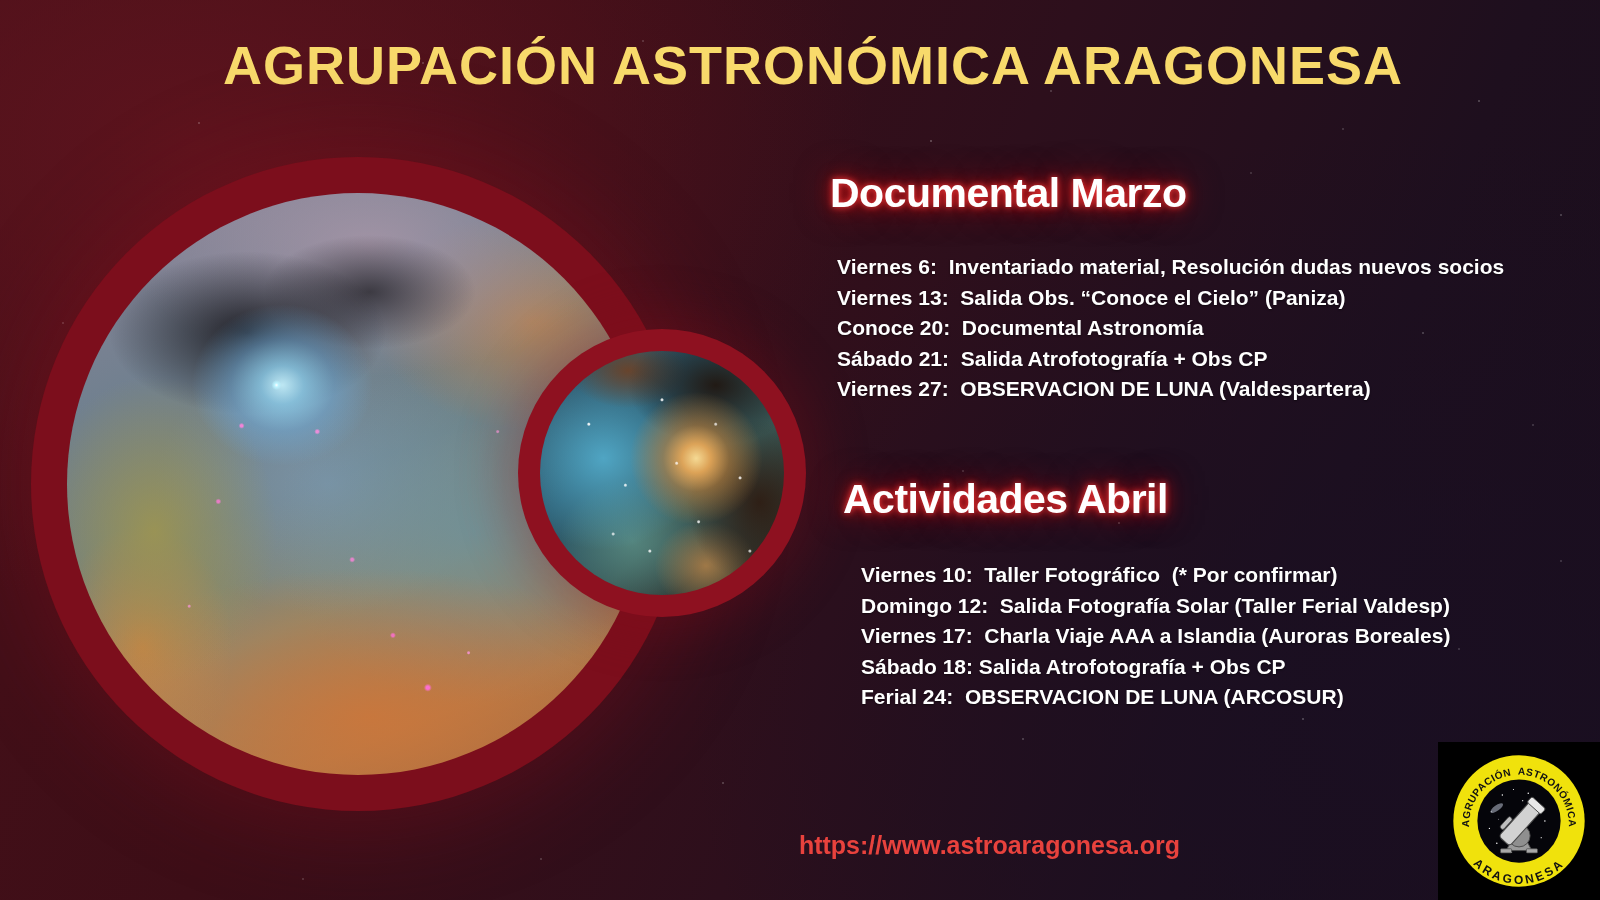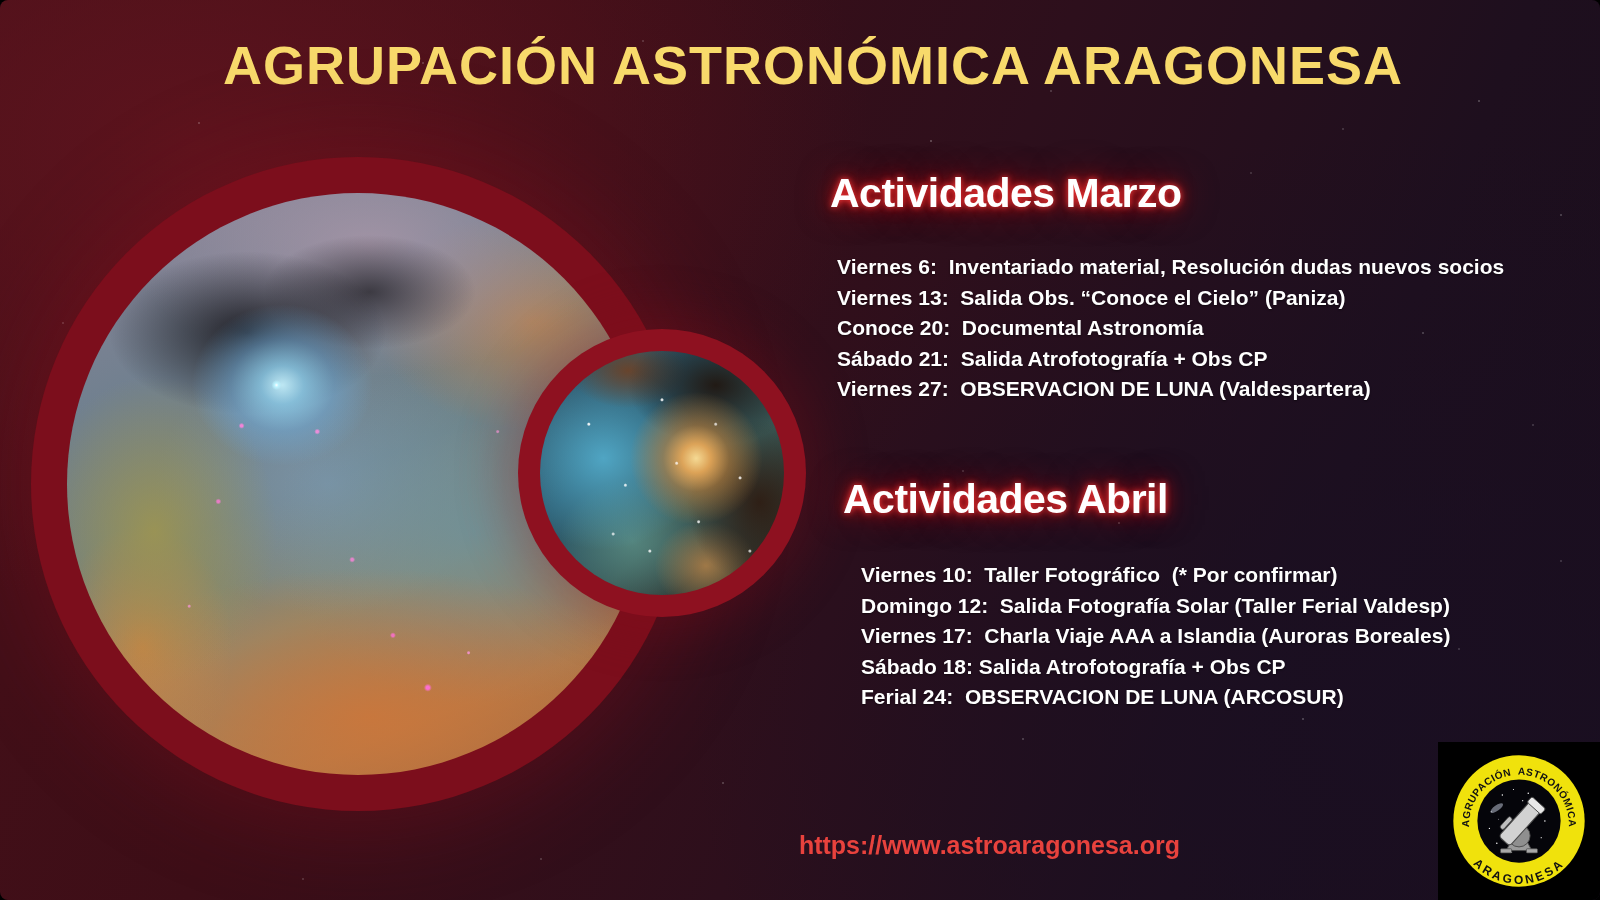--- a/index.html
+++ b/index.html
@@ -4,21 +4,20 @@
 <style>
   * { margin:0; padding:0; box-sizing:border-box; }
   html,body { width:1600px; height:900px; background:#000; }
   .poster {
     position:relative; width:1600px; height:900px; overflow:hidden;
     font-family:"Liberation Sans", sans-serif;
     background:
       radial-gradient(1100px 750px at 12% 16%, rgba(97,20,30,.85), rgba(97,20,30,0) 62%),
       radial-gradient(1000px 820px at 88% 80%, rgba(26,15,34,.9), rgba(26,15,34,0) 72%),
       linear-gradient(112deg, #471019 0%, #3d0e17 28%, #2d0f1c 55%, #1e0f1e 78%, #190e1c 100%);
-    border-radius: 8px;
   }
   
   .stars{
     position:absolute; left:0; top:0; width:2px; height:2px; border-radius:50%; background:transparent;
     box-shadow:
       930px 140px 0 0 rgba(255,255,255,.30), 1050px 90px 0 0 rgba(255,255,255,.22),
       1200px 62px 0 0 rgba(255,255,255,.30), 1342px 128px 0 0 rgba(255,255,255,.20),
       1478px 100px 0 0 rgba(255,255,255,.28), 1560px 214px 0 0 rgba(255,255,255,.25),
       1250px 172px 0 0 rgba(255,255,255,.18), 1422px 332px 0 0 rgba(255,255,255,.25),
       1532px 424px 0 0 rgba(255,255,255,.20), 1118px 522px 0 0 rgba(255,255,255,.22),
@@ -130,21 +129,21 @@
   <h1 class="title">AGRUPACIÓN ASTRONÓMICA ARAGONESA</h1>
 
   <div class="big-ring">
     <div class="big-photo"></div>
   </div>
 
   <div class="small-ring">
     <div class="small-photo"></div>
   </div>
 
-  <h2 class="month h-march">Actividades Marzo</h2>
+  <h2 class="month h-march">Documental Marzo</h2>
   <ul class="acts l-march">
     <li>Viernes 6:  Inventariado material, Resolución dudas nuevos socios</li>
     <li>Viernes 13:  Salida Obs. “Conoce el Cielo” (Paniza)</li>
     <li>Conoce 20:  Documental Astronomía</li>
     <li>Sábado 21:  Salida Atrofotografía + Obs CP</li>
     <li>Viernes 27:  OBSERVACION DE LUNA (Valdespartera)</li>
   </ul>
 
   <h2 class="month h-april">Actividades Abril</h2>
   <ul class="acts l-april">

